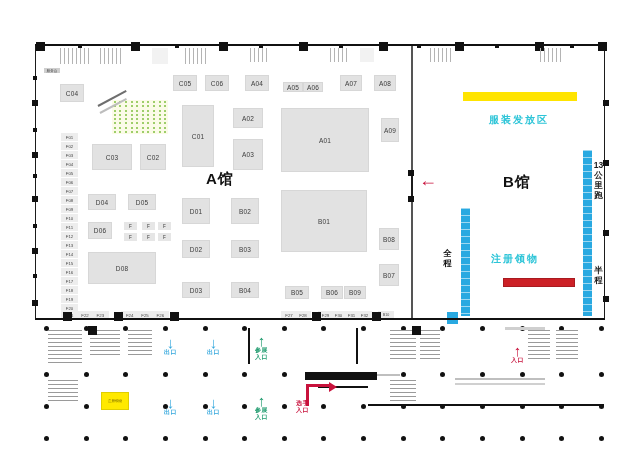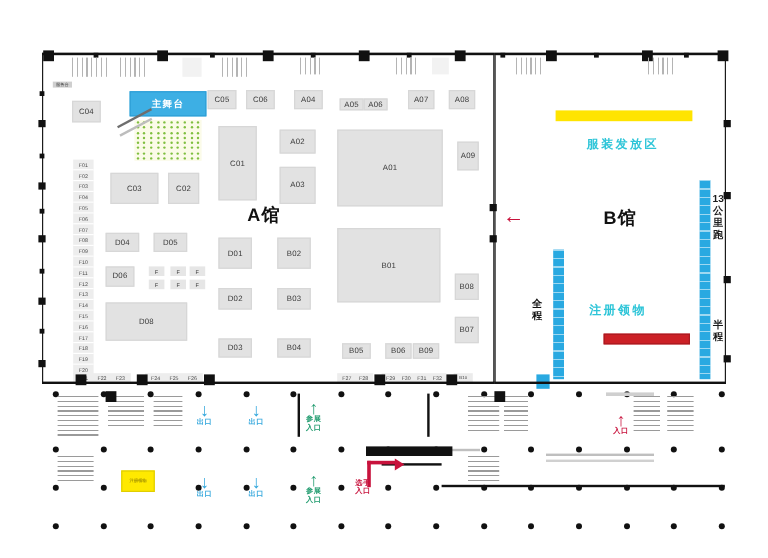--- a/index.html
+++ b/index.html
@@ -140,21 +140,20 @@
   <div class="pillar md" style="left:603px;top:230px;"></div>
   <div class="pillar md" style="left:603px;top:296px;"></div>
 
   <div class="wall-thin" style="left:411px;top:46px;width:1.5px;height:130px;"></div>
   <div class="wall-thin" style="left:411px;top:200px;width:1.5px;height:118px;"></div>
   <div class="pillar md" style="left:408px;top:170px;"></div>
   <div class="pillar md" style="left:408px;top:196px;"></div>
 
   <div class="hall-name" style="left:206px;top:170px;font-size:15px;">A馆</div>
 
-  <div class="stage" style="left:108px;top:76px;width:62px;height:19px;">主舞台</div>
 
   <div class="seatgrid" style="left:112px;top:100px;width:56px;height:34px;">
     <i class="seat"></i>
       <i class="seat"></i>
       <i class="seat"></i>
       <i class="seat"></i>
       <i class="seat"></i>
     <i class="seat"></i>
       <i class="seat"></i>
       <i class="seat"></i>

